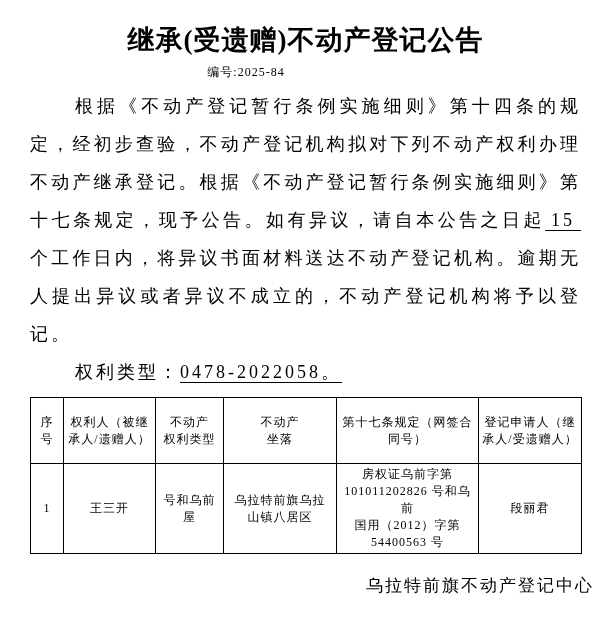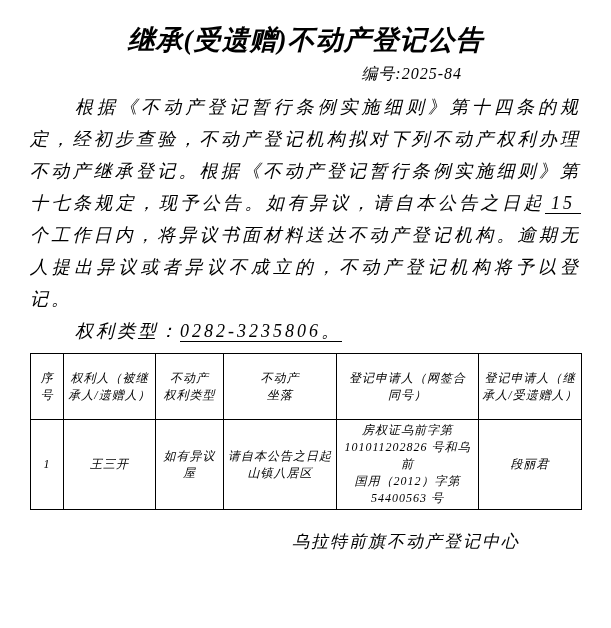--- a/index.html
+++ b/index.html
@@ -12,40 +12,39 @@
     height: 628px;
     overflow: hidden;
     color: #000000;
     font-family: "Liberation Serif", "DejaVu Serif", serif;
   }
   .page {
     box-sizing: border-box;
     width: 611px;
     height: 628px;
     padding: 22px 30px 0 30px;
-    font-style: italic;
   }
   .title {
     margin: 0 0 6px 0;
     font-size: 27px;
     font-weight: bold;
     text-align: center;
     letter-spacing: 1px;
   }
   .doc-number {
     margin: 0 0 6px 0;
-    font-size: 16px;
+    font-size: 12px;
     letter-spacing: 1px;
-    text-align: right;
+    text-align: center;
     padding-right: 119px;
   }
   .body-text p {
     margin: 0;
     font-size: 18px;
-    line-height: 32px;
+    line-height: 38px;
     letter-spacing: 3px;
     text-align: justify;
     text-indent: 2.5em;
     word-break: break-all;
   }
   .u {
     border-bottom: 1px solid #000000;
   }
   .num-u {
     border-bottom: 1px solid #000000;
@@ -76,42 +75,42 @@
   .col-1 { width: 33px; }
   .col-2 { width: 92px; }
   .col-3 { width: 68px; }
   .col-4 { width: 113px; }
   .col-5 { width: 142px; }
   .col-6 { width: 103px; }
   .footer {
     margin-left: 188px;
     margin-top: 20px;
     width: 376px;
-    text-align: center;
+    text-align: right;
   }
   .footer-org {
     margin: 0 0 13px 0;
     font-size: 17px;
     letter-spacing: 2px;
   }
 </style>
 </head>
 <body>
 
 <div class="page">
 
   <h1 class="title">继承(受遗赠)不动产登记公告</h1>
 
   <div class="doc-number">编号:2025-84</div>
 
   <div class="body-text">
     <p><span>根据《不动产登记暂行条例实施细则》第十四条的规定，经初步查验，不动产登记机构拟对下列不动产权利办理不动产继承登记。根据《不动产登记暂行条例实施细则》第十七条规定，现予公告。如有异议，请自本公告之日起</span><span class="num-u">15</span><span>个工作日内，将异议书面材料送达不动产登记机构。逾期无人提出异议或者异议不成立的，不动产登记机构将予以登记。</span></p>
 
 
-    <p><span>权利类型：</span><span class="u">0282-3235806。</span></p>
+    <p><span>权利类型：</span><span class="u">0478-2022058。</span></p>
   </div>
 
   <table class="reg-table">
     <colgroup>
       <col class="col-1">
         <col class="col-2">
         <col class="col-3">
       <col class="col-4">
         <col class="col-5">
         <col class="col-6">
@@ -119,33 +118,33 @@
     <thead>
       <tr>
           <th>序
 号</th>
           <th>权利人（被继
 承人/遗赠人）</th>
           <th>不动产
 权利类型</th>
           <th>不动产
 坐落</th>
-          <th>登记申请人（网签合
+          <th>第十七条规定（网签合
 同号）</th>
           <th>登记申请人（继
 承人/受遗赠人）</th>
         </tr>
     </thead>
     <tbody>
         <tr>
           <td>1</td>
           <td>王三开</td>
-          <td>如有异议
+          <td>号和乌前
 屋</td>
-          <td>请自本公告之日起
+          <td>乌拉特前旗乌拉
 山镇八居区</td>
           <td>房权证乌前字第
 101011202826 号和乌前
 国用（2012）字第
 54400563 号</td>
           <td>段丽君</td>
         </tr>
       </tbody>
   </table>
 

